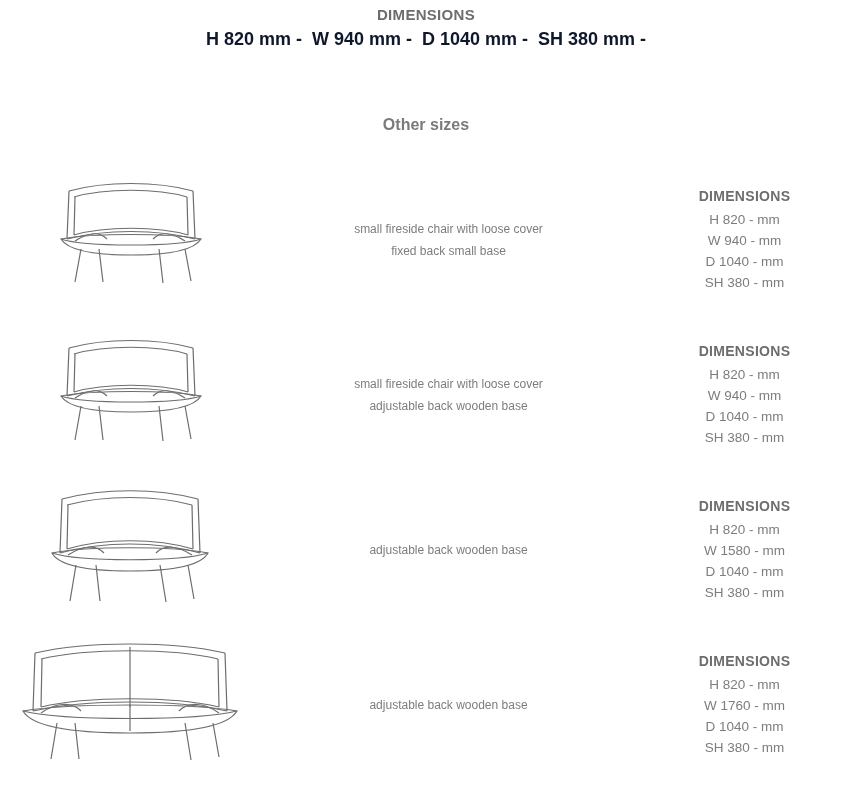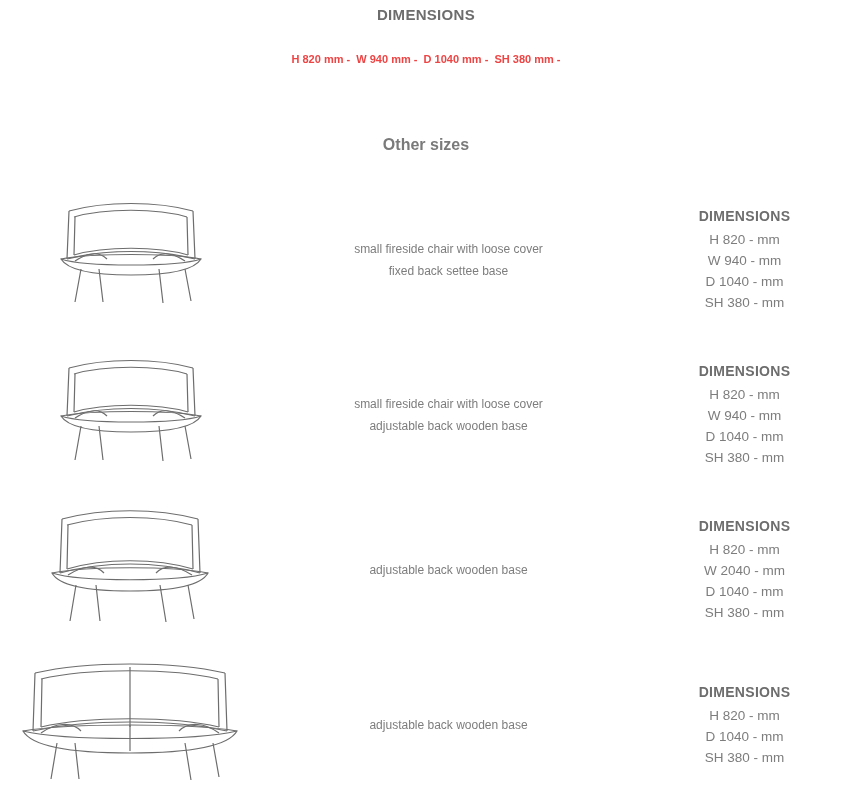--- a/index.html
+++ b/index.html
@@ -27,26 +27,25 @@
     padding-top: 4px;
   }
   .header-title {
     font-size: 15px;
     font-weight: bold;
     color: #6d6d6d;
     letter-spacing: 0.3px;
     line-height: 22px;
   }
   .header-dims {
-    font-size: 11px;
-    font-weight: bold;
-    color: #ef4444;
+    font-size: 18px;
+    font-weight: bold;
+    color: #0f172a;
     line-height: 26px;
     white-space: pre;
-    margin-top: 20px;
   }
 
   .section-title {
     text-align: center;
     font-size: 16px;
     font-weight: bold;
     color: #7a7a7a;
     margin-top: 64px;
   }
 
@@ -117,21 +116,21 @@
           <path d="M30 20 L29 58 M142 20 L143 58"></path>
           <path d="M29 20 C60 11, 112 11, 142 20"></path>
           <path d="M29 58 C60 49, 112 49, 143 58"></path>
           <path d="M16 62 C48 56, 124 56, 156 62 C150 72, 130 78, 86 78 C42 78, 22 72, 16 62 Z"></path>
           <path d="M16 62 C40 70, 132 70, 156 62"></path>
           <path d="M30 64 C42 56, 54 54, 62 62 M140 64 C128 56, 116 54, 108 62"></path>
         </svg>
       </div>
       <div class="desc">
         <div>small fireside chair with loose cover</div>
-        <div>fixed back settee base</div>
+        <div>fixed back small base</div>
       </div>
       <div class="dims">
         <div class="dims-head">DIMENSIONS</div>
         <div class="dims-line">H 820 - mm</div>
         <div class="dims-line">W 940 - mm</div>
         <div class="dims-line">D 1040 - mm</div>
         <div class="dims-line">SH 380 - mm</div>
       </div>
     </div>
 
@@ -177,21 +176,21 @@
           <path d="M12 68 C40 77, 140 77, 168 68"></path>
           <path d="M28 70 C42 61, 56 59, 64 68 M152 70 C138 61, 124 59, 116 68"></path>
         </svg>
       </div>
       <div class="desc">
         <div>adjustable back wooden base</div>
       </div>
       <div class="dims">
         <div class="dims-head">DIMENSIONS</div>
         <div class="dims-line">H 820 - mm</div>
-        <div class="dims-line">W 2040 - mm</div>
+        <div class="dims-line">W 1580 - mm</div>
         <div class="dims-line">D 1040 - mm</div>
         <div class="dims-line">SH 380 - mm</div>
       </div>
     </div>
 
     <div class="row">
       <div class="thumb">
         <svg width="235" height="135" viewBox="0 0 235 135" fill="none" stroke="#6d6d6d" stroke-width="1.2">
           <path d="M38 122 L44 86 M66 122 L62 86 M178 123 L172 86 M206 120 L200 86"></path>
           <path d="M22 16 L20 74 M212 16 L214 74"></path>
@@ -206,19 +205,20 @@
           <path d="M117 68 L117 94"></path>
           <path d="M28 76 C42 66, 58 64, 68 74 M206 76 C192 66, 176 64, 166 74"></path>
         </svg>
       </div>
       <div class="desc">
         <div>adjustable back wooden base</div>
       </div>
       <div class="dims">
         <div class="dims-head">DIMENSIONS</div>
         <div class="dims-line">H 820 - mm</div>
+        <div class="dims-line">W 1760 - mm</div>
         <div class="dims-line">D 1040 - mm</div>
         <div class="dims-line">SH 380 - mm</div>
       </div>
     </div>
 
   </div>
 </div>
 
 </body></html>

